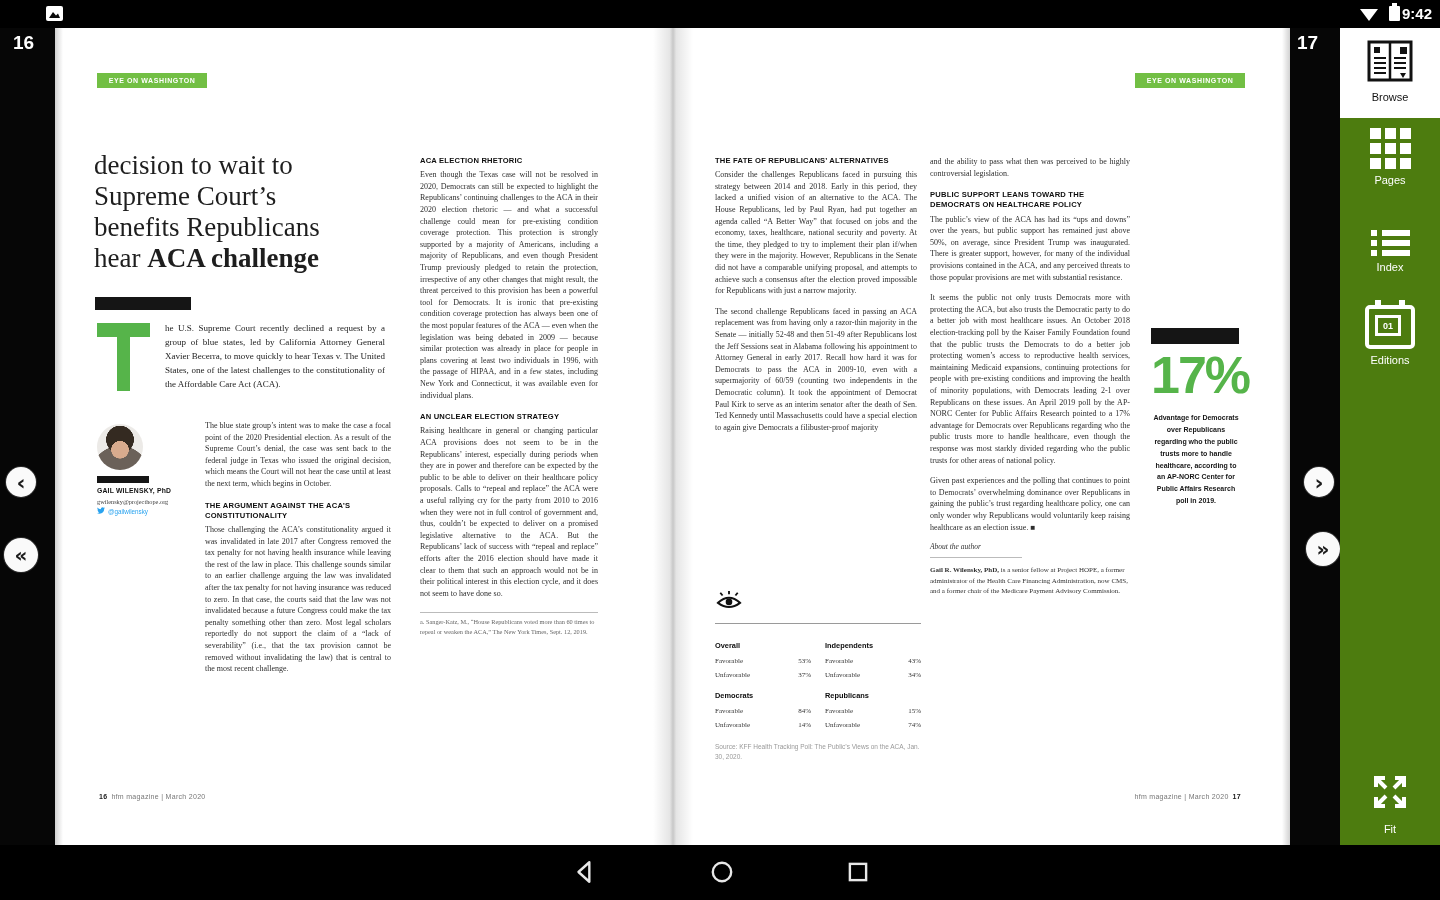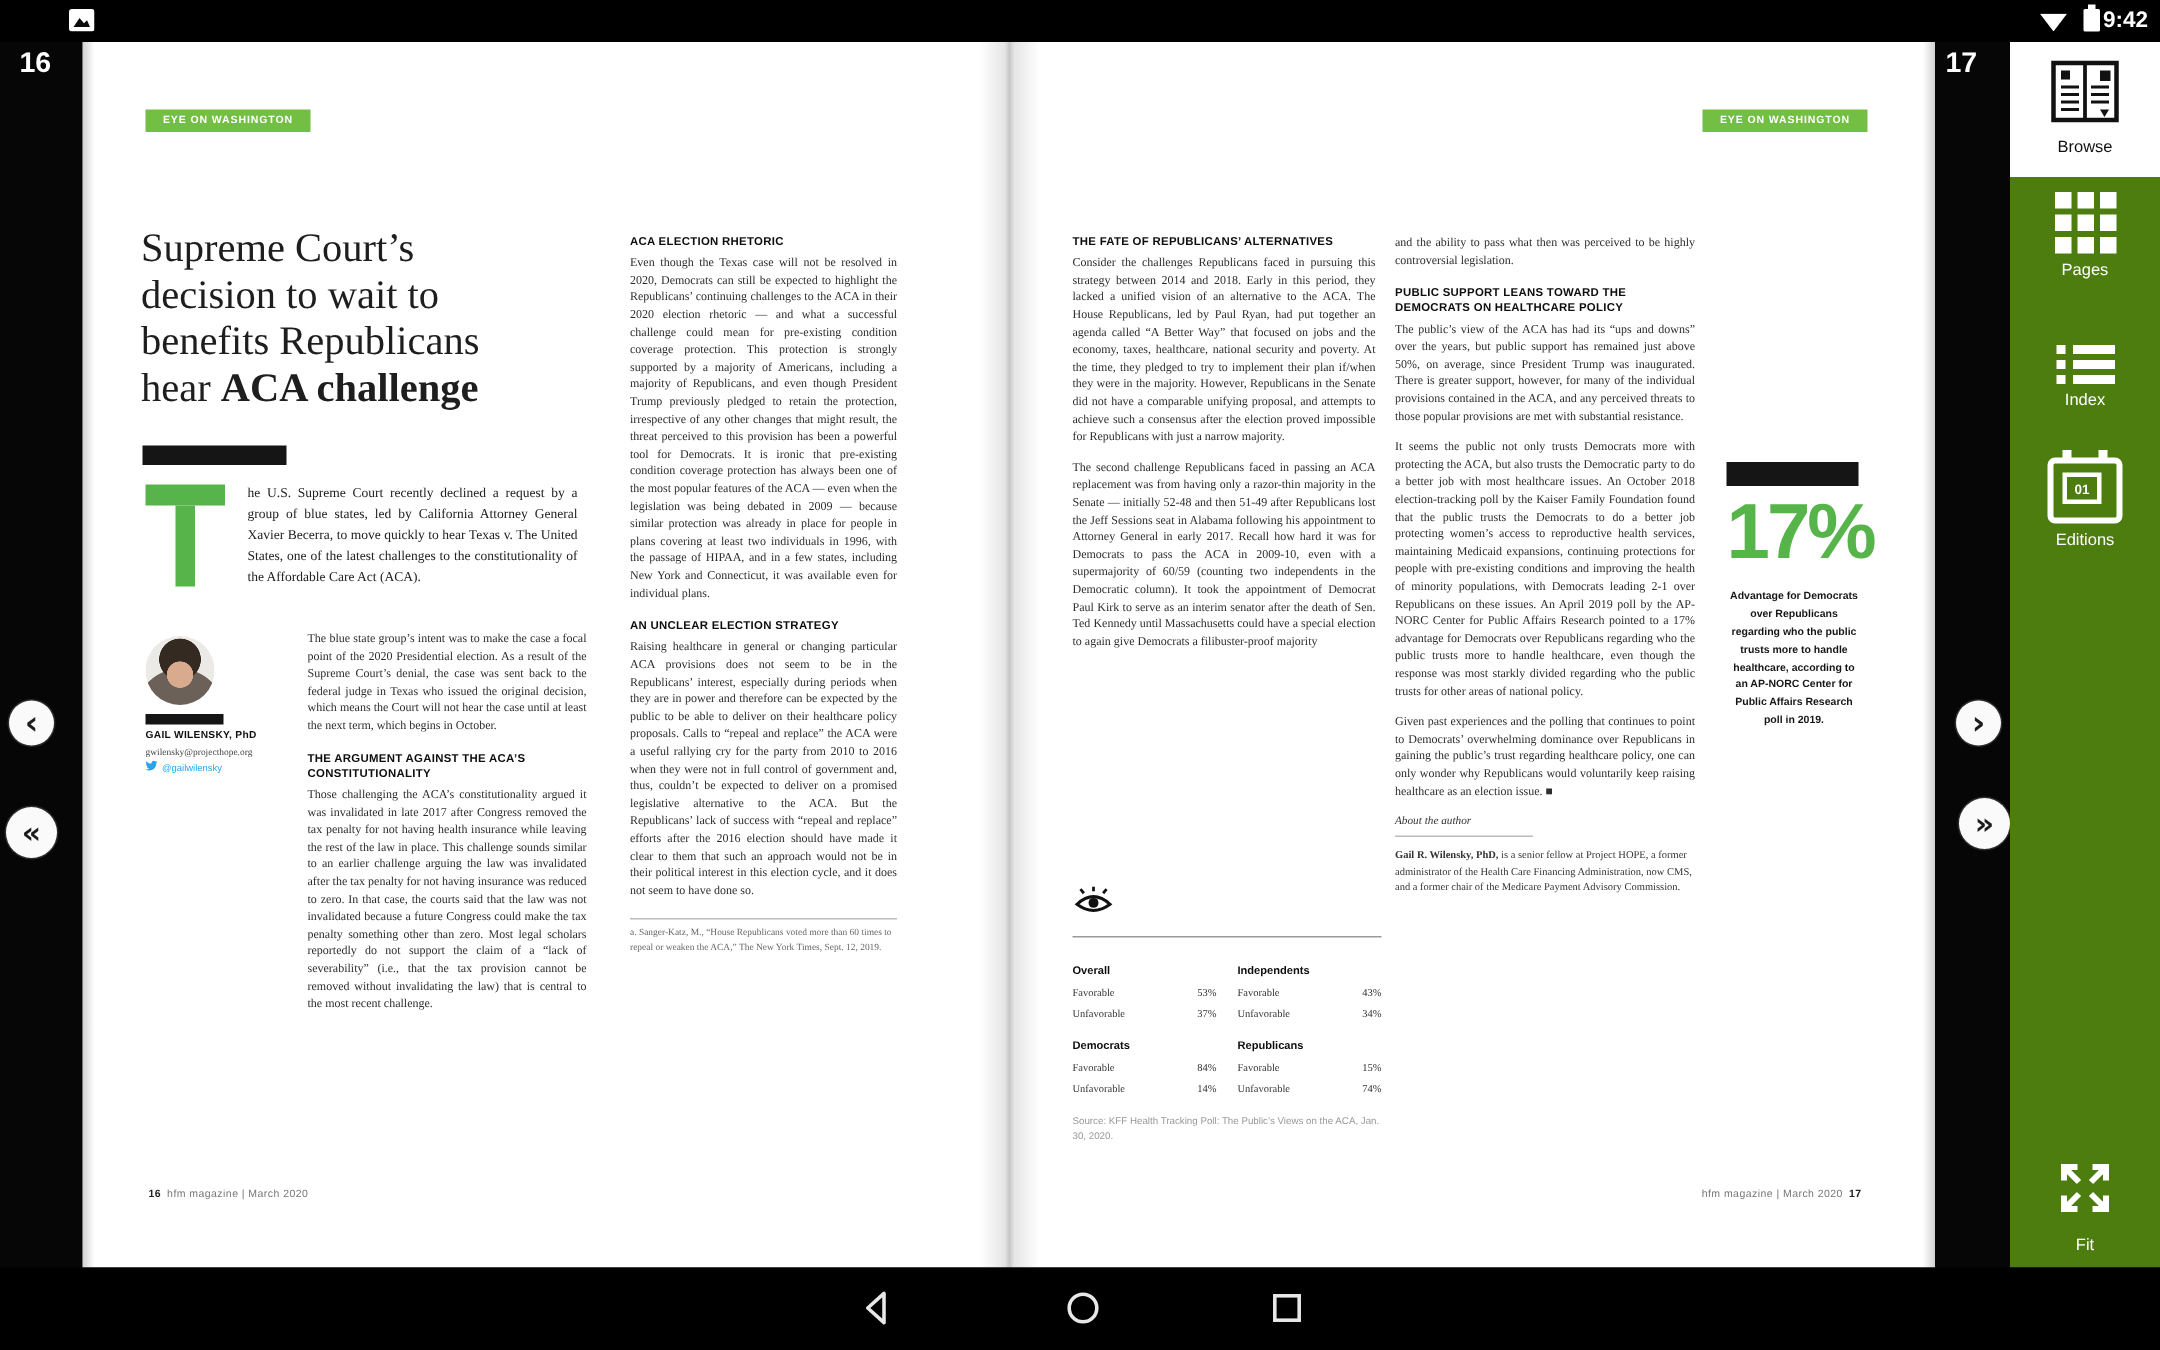--- a/index.html
+++ b/index.html
@@ -115,22 +115,22 @@
     </div>
 
   <div class="spread">
     <div class="edgeL"></div>
     <div class="edgeR"></div>
 
     <div>
       <div class="abs badge" style="left:42px;top:45px;width:110px;background:#72bf44;">EYE ON WASHINGTON</div>
 
       <div class="abs headline" style="left:39px;top:122px;width:320px;">
+        <div>decision to wait to</div>
         <div>Supreme Court’s</div>
-        <div>decision to wait to</div>
         <div>benefits Republicans</div>
         <div><span>hear </span><strong>ACA challenge</strong></div>
       </div>
 
       <div class="abs rule" style="left:40px;top:269px;width:96px;height:13px;"></div>
 
       <div class="abs" style="left:42px;top:295px;width:53px;height:68px;">
         <div style="position:absolute;left:0;top:0;width:53px;height:14px;background:#56b44a;"></div>
         <div style="position:absolute;left:20px;top:14px;width:13px;height:54px;background:#56b44a;"></div>
       </div>
@@ -250,21 +250,21 @@
         <p class="p">The public’s view of the ACA has had its “ups and downs” over the years, but public support has remained just above 50%, on average, since President Trump was inaugurated. There is greater support, however, for many of the individual provisions contained in the ACA, and any perceived threats to those popular provisions are met with substantial resistance.</p>
         <p class="p">It seems the public not only trusts Democrats more with protecting the ACA, but also trusts the Democratic party to do a better job with most healthcare issues. An October 2018 election-tracking poll by the Kaiser Family Foundation found that the public trusts the Democrats to do a better job protecting women’s access to reproductive health services, maintaining Medicaid expansions, continuing protections for people with pre-existing conditions and improving the health of minority populations, with Democrats leading 2-1 over Republicans on these issues. An April 2019 poll by the AP-NORC Center for Public Affairs Research pointed to a 17% advantage for Democrats over Republicans regarding who the public trusts more to handle healthcare, even though the response was most starkly divided regarding who the public trusts for other areas of national policy.</p>
         <p class="p">Given past experiences and the polling that continues to point to Democrats’ overwhelming dominance over Republicans in gaining the public’s trust regarding healthcare policy, one can only wonder why Republicans would voluntarily keep raising healthcare as an election issue. ■</p>
         <div class="about-label">About the author</div>
         <div class="about-div"></div>
         <p class="about-bio">
           <strong>Gail R. Wilensky, PhD,</strong><span> is a senior fellow at Project HOPE, a former administrator of the Health Care Financing Administration, now CMS, and a former chair of the Medicare Payment Advisory Commission.</span>
         </p>
       </div>
 
-      <div class="abs" style="left:1096px;top:280px;width:90px;">
+      <div class="abs" style="left:1096px;top:300px;width:90px;">
         <div class="rule" style="width:88px;height:16px;"></div>
         <div class="stat-val" style="color:#56b44a;">17%</div>
         <div class="stat-cap">Advantage for Democrats over Republicans regarding who the public trusts more to handle healthcare, according to an AP-NORC Center for Public Affairs Research poll in 2019.</div>
       </div>
 
       <div class="abs footer" style="left:990px;top:765px;width:200px;text-align:right;">
         <span>hfm magazine | March 2020</span><b>17</b>
       </div>
     </div>
 

